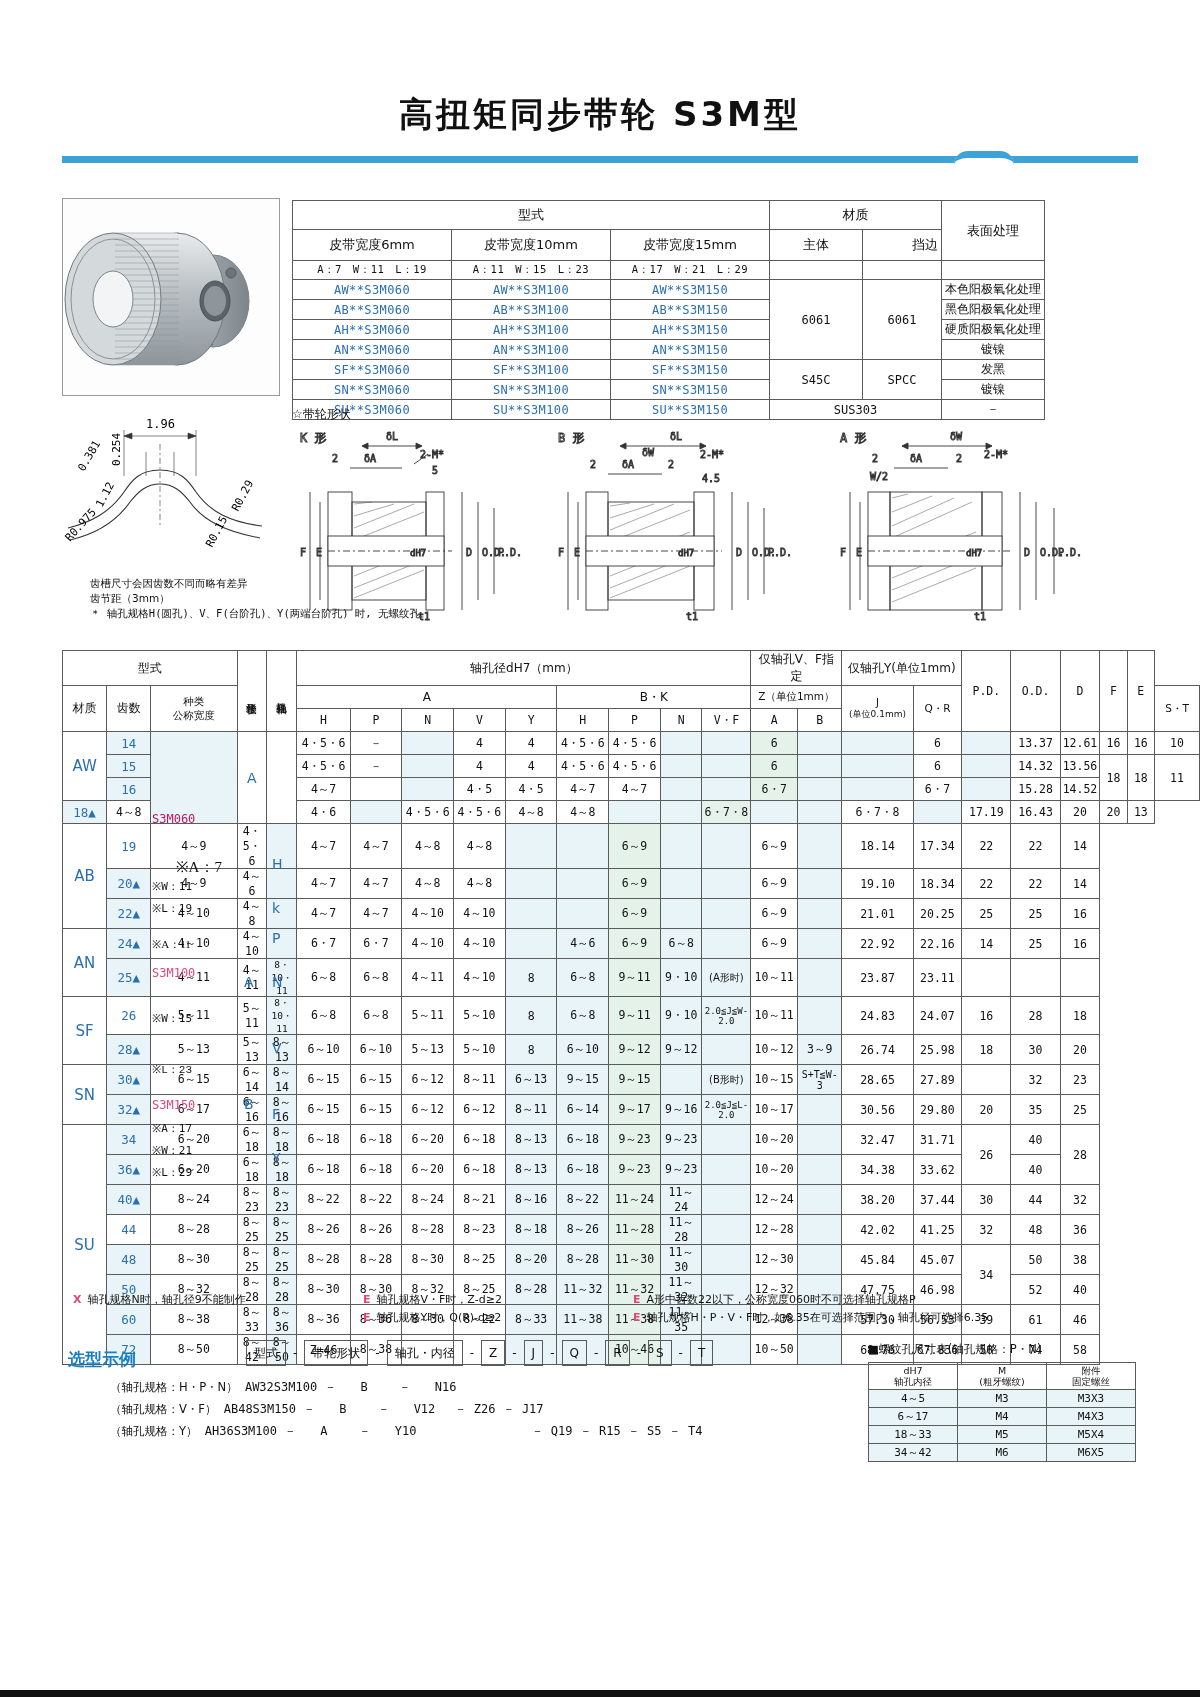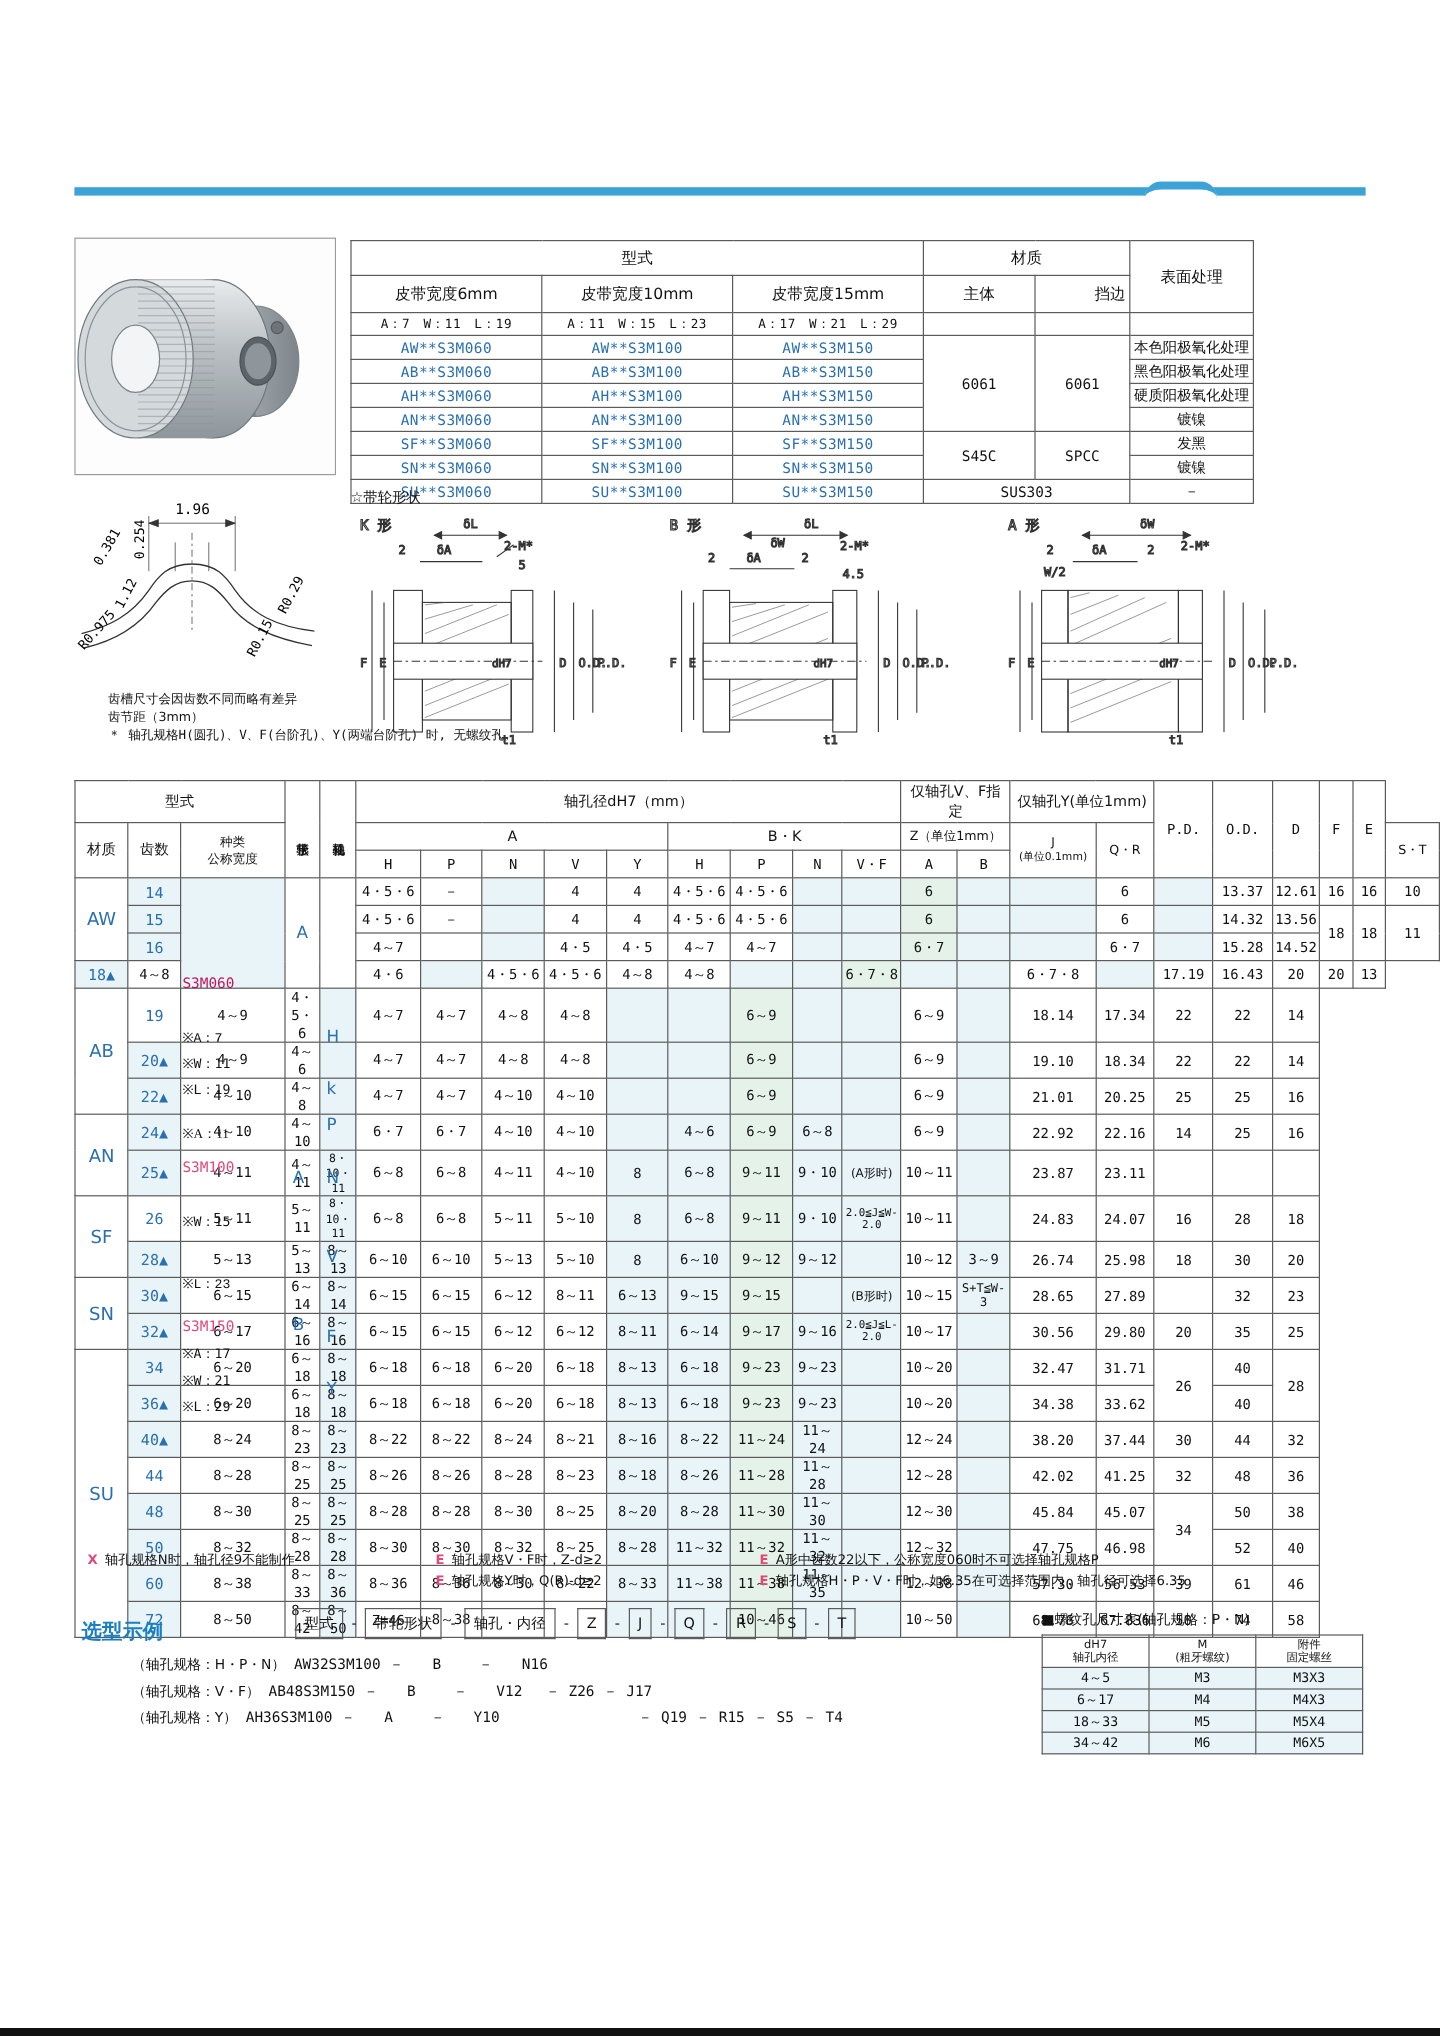--- a/index.html
+++ b/index.html
@@ -97,20 +97,21 @@
 
   
   .botbar{position:absolute;left:0;top:1690px;width:1200px;height:7px;background:#111;}
   svg text{font-family:"DejaVu Sans Mono",monospace;}
 </style>
 </head>
 <body>
 
 <div class="page">
 
+  <div class="title">高扭矩同步带轮 S3M型</div>
   <div class="title-rule">
     <div class="bar"></div>
     <div class="notch"></div>
     <div class="notch2"></div>
   </div>
 
   <div class="photo">
     <svg width="216" height="196" viewBox="0 0 216 196">
       <defs>
         <linearGradient id="metal" x1="0" y1="0" x2="0" y2="1">
@@ -895,21 +896,21 @@
       <td class="pdod">67.836</td>
       <td>50</td>
       <td>74</td>
       <td>58</td>
     </tr>
   </tbody>
     </table>
 
   <div style="position:absolute;left:170px;top:1100px;width:0;height:0"></div>
   <div style="position:absolute;left:152px;top:812px;font-size:12px;color:#be185d;font-family:'DejaVu Sans Mono',monospace;">S3M060</div>
-  <div style="position:absolute;left:152px;top:856px;font-size:11px;font-family:Liberation Mono, monospace;">※A：7</div>
+  <div style="position:absolute;left:152px;top:856px;font-size:15px;font-family:Liberation Serif, serif;padding-left:24px;">※A：7</div>
   <div style="position:absolute;left:152px;top:878px;font-size:11px;font-family:'DejaVu Sans Mono',monospace;">※W：11</div>
   <div style="position:absolute;left:152px;top:900px;font-size:11px;font-family:'DejaVu Sans Mono',monospace;">※L：19</div>
 
   <div style="position:absolute;left:152px;top:966px;font-size:12px;color:#e0487a;font-family:'DejaVu Sans Mono',monospace;">S3M100</div>
   <div style="position:absolute;left:152px;top:936px;font-size:11px;font-family:Liberation Serif, serif;">※A：11</div>
   <div style="position:absolute;left:152px;top:1010px;font-size:11px;font-family:'DejaVu Sans Mono',monospace;">※W：15</div>
   <div style="position:absolute;left:152px;top:1032px;font-size:11px;font-family:Liberation Mono, monospace;margin-top:29px;">※L：23</div>
 
   <div style="position:absolute;left:152px;top:1098px;font-size:12px;color:#e0487a;font-family:'DejaVu Sans Mono',monospace;">S3M150</div>
   <div style="position:absolute;left:152px;top:1120px;font-size:11px;font-family:'DejaVu Sans Mono',monospace;">※A：17</div>

